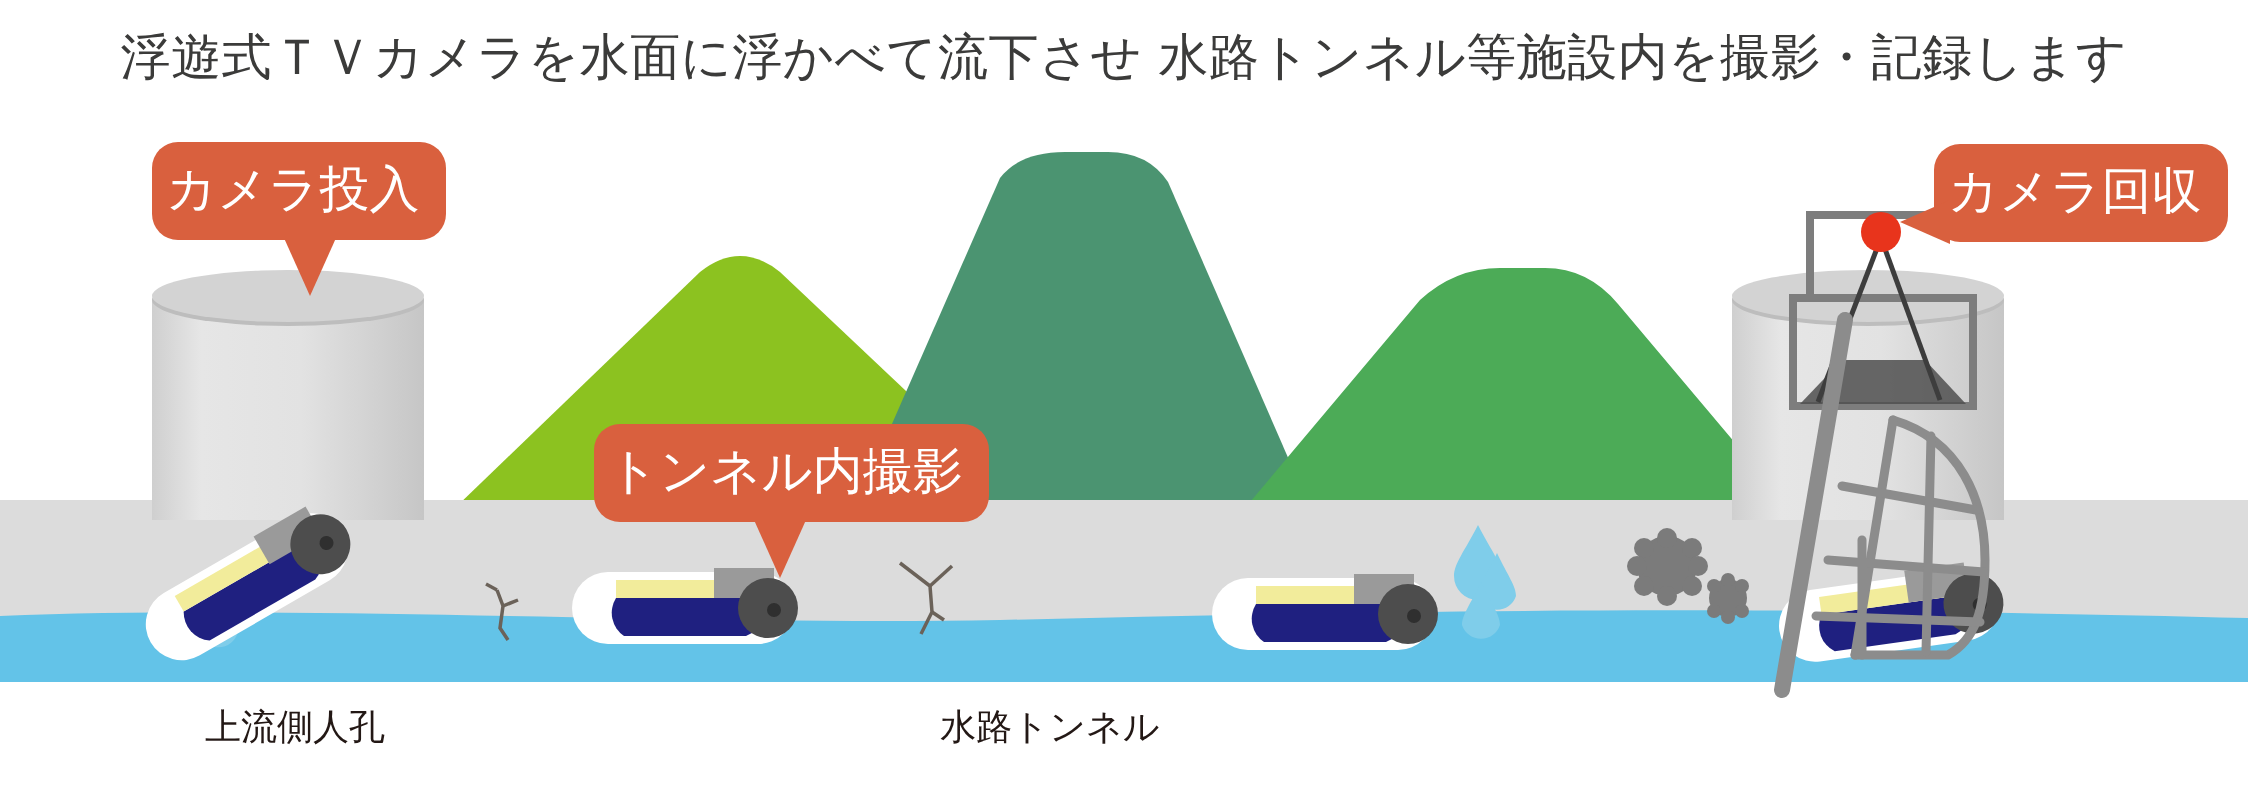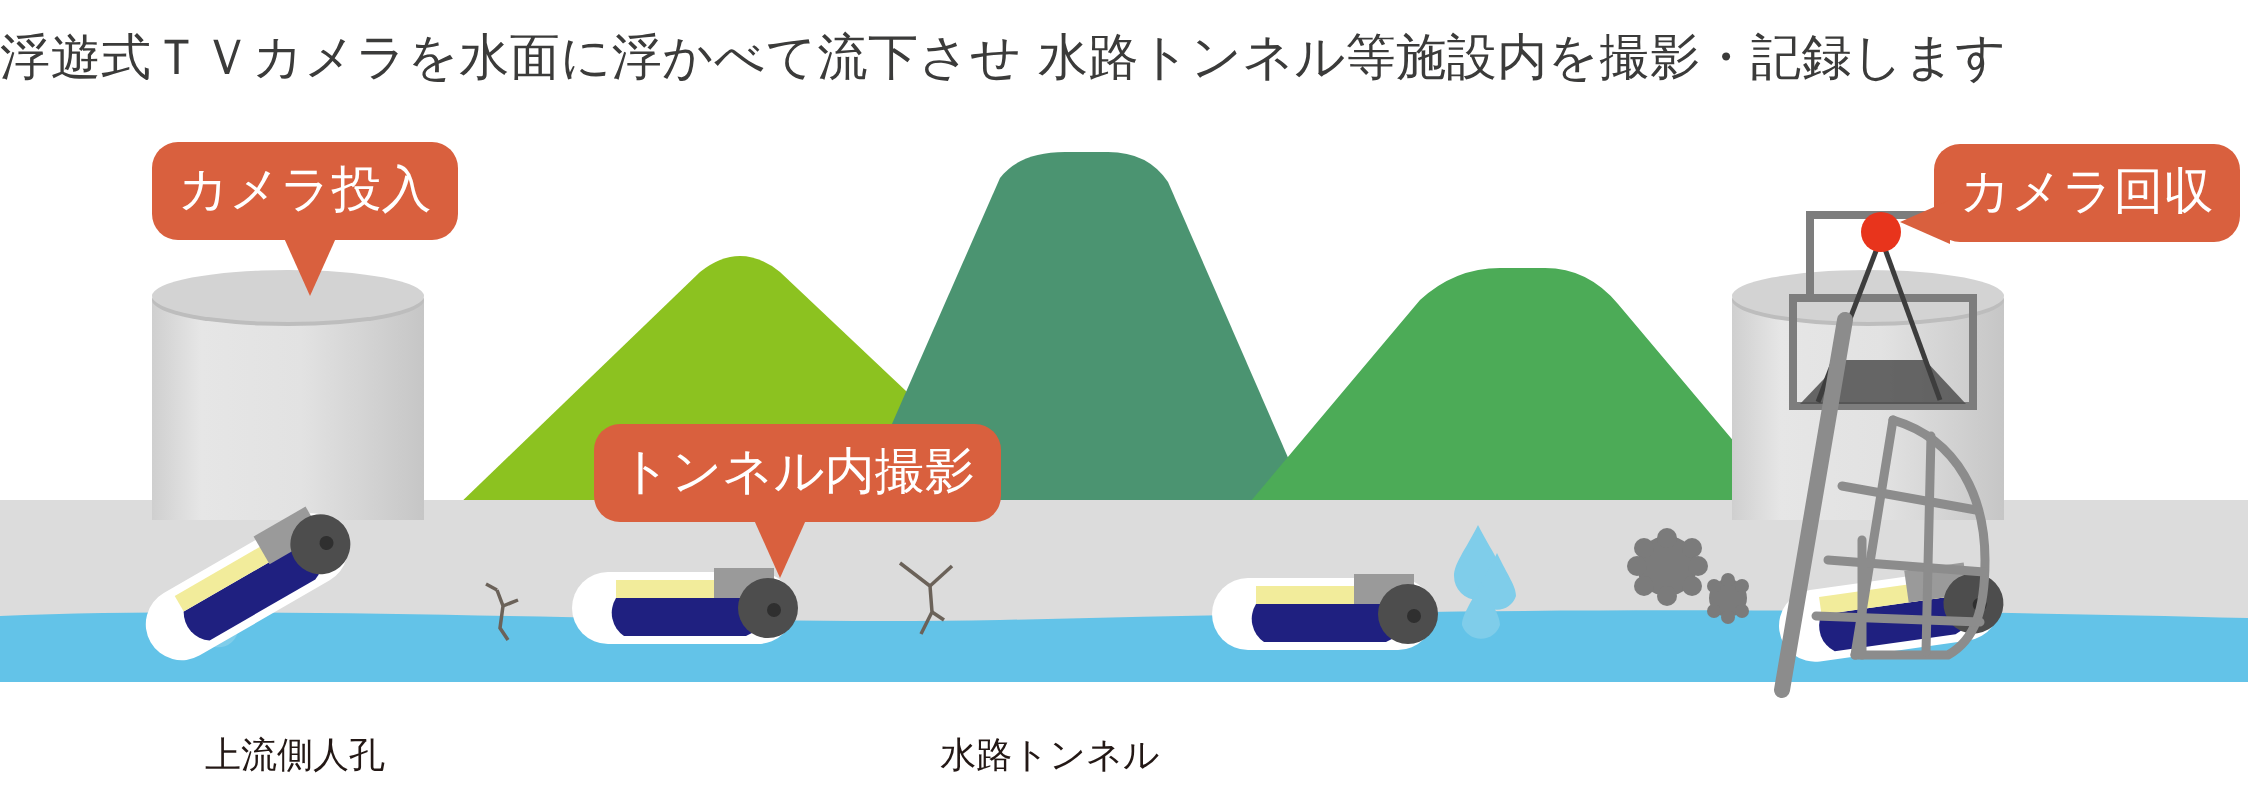--- a/index.html
+++ b/index.html
@@ -13,21 +13,21 @@
     width:2248px;
     height:796px;
     background:#ffffff;
     overflow:hidden;
   }
   
   .title{
     position:absolute;
     left:0; top:30px;
     width:2248px;
-    text-align:left;
+    text-align:center;
     font-size:50px;
     line-height:1.1;
     color:#3b3b3a;
     letter-spacing:0.5px;
     white-space:nowrap;
   }
   
   #scene{
     position:absolute;
     left:0; top:0;
@@ -35,21 +35,21 @@
     height:796px;
   }
   
   .callout{
     position:absolute;
     background:#d9603e;
     color:#ffffff;
     border-radius:26px;
     font-size:50px;
     line-height:1;
-    padding:22px 26px 26px 26px;
+    padding:22px 26px 26px 14px;
     white-space:nowrap;
     box-sizing:border-box;
     z-index:40;
   }
   .callout .tail{
     position:absolute;
     width:0;height:0;
     border-left:26px solid transparent;
     border-right:26px solid transparent;
     border-top:58px solid #d9603e;
@@ -70,21 +70,20 @@
   }
   
   .caption{
     position:absolute;
     top:703px;
     font-size:36px;
     color:#231815;
     white-space:nowrap;
     text-align:center;
     z-index:30;
-    margin-top:28px;
   }
   #cap-up{ left:75px; width:440px; }
   #cap-tunnel{ left:830px; width:440px;font-family:Liberation Mono, monospace; }
   #cap-down{ left:1600px; width:440px; }
 </style>
 </head>
 <body>
 
 <div id="stage">
 

